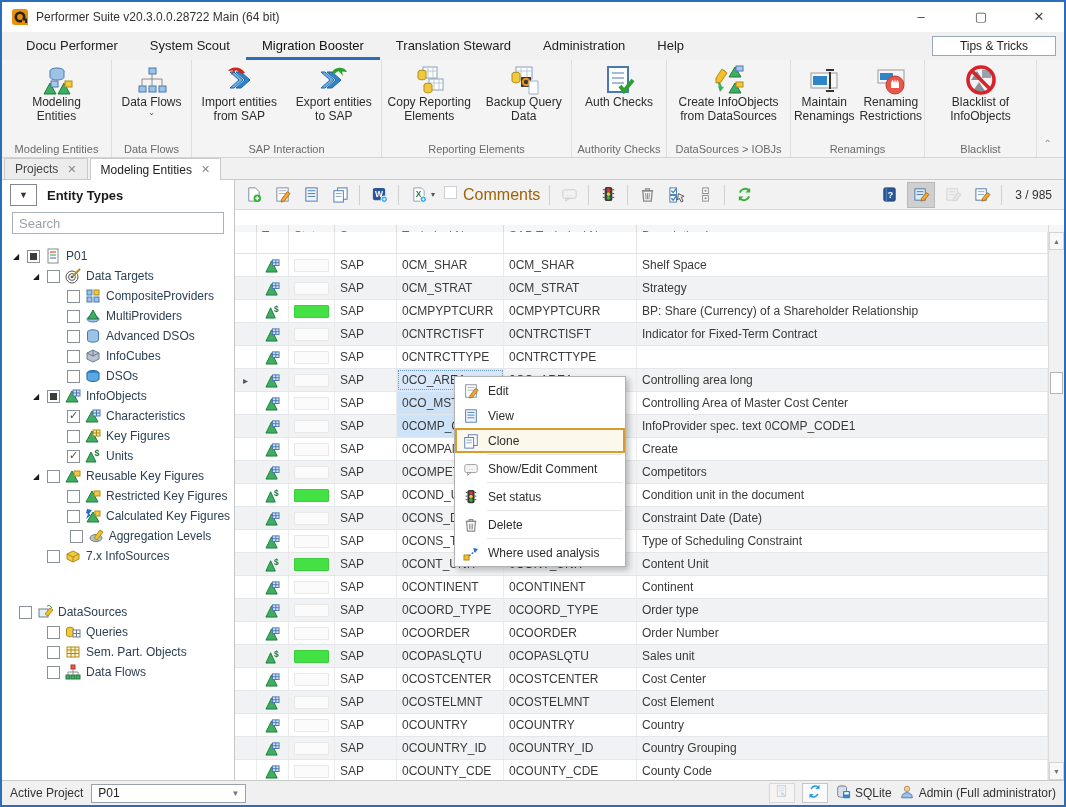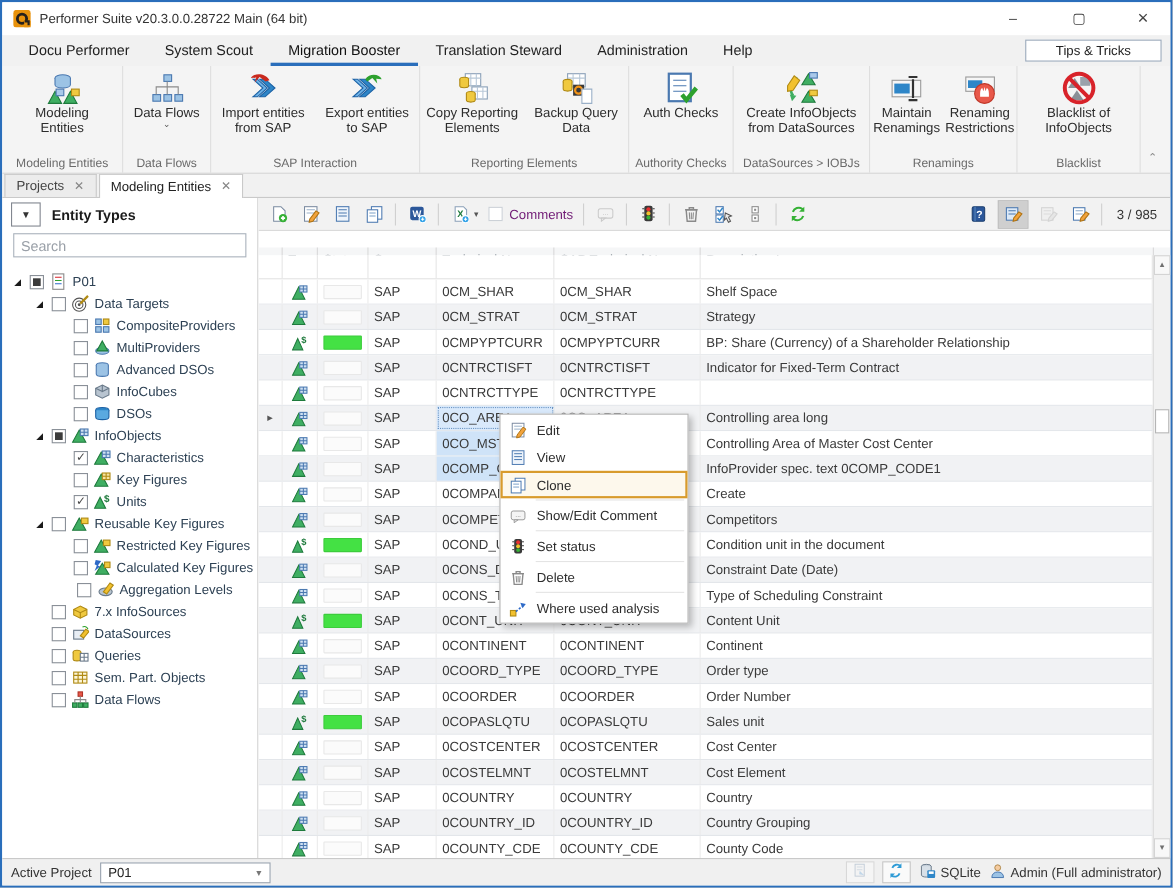--- a/index.html
+++ b/index.html
@@ -56,21 +56,21 @@
   .tlabel{font-size:12px;color:#2d4154;}
   
   .grid-panel{flex:1;position:relative;background:#fff;overflow:hidden;}
   .grid-toolbar{position:absolute;top:0;left:0;right:0;height:30px;display:flex;align-items:center;background:#f2f2f2;
     padding:0 8px;gap:9px;border-bottom:1px solid #dadada;box-sizing:border-box;}
   .tbi{width:20px;height:20px;display:inline-flex;align-items:center;justify-content:center;flex:none;}
   .tbi svg{width:17px;height:17px;}
   .tbi.selected{background:#cfcfcf;outline:1px solid #b8b8b8;width:26px;height:24px;}
   .tbi.disabled{opacity:.45;}
   .tb-sep{width:1px;height:20px;background:#d0d0d0;flex:none;}
-  .tb-check{display:flex;gap:6px;color:#701a75;font-size:12px;flex:none;}
+  .tb-check{display:flex;gap:6px;color:#a16207;font-size:16px;flex:none;}
   .tb-checkbox{width:13px;height:13px;border:1px solid #ccd1d7;background:#fff;box-sizing:border-box;}
   .tb-dd{font-size:8px;color:#555;margin-left:-6px;}
   .tb-spacer{flex:1;}
   .tb-counter{font-size:12px;color:#333;margin:0 4px;flex:none;}
   .ghead{position:absolute;top:30px;left:0;right:0;height:22px;display:flex;background:#f5f6f7;
     border-bottom:1px solid #cfcfcf;color:#5f6b76;font-size:12px;box-sizing:border-box;margin-top:15px;}
   .gh{border-right:1px solid #d9d9d9;display:flex;align-items:center;padding:0 5px;box-sizing:border-box;flex:none;overflow:hidden;white-space:nowrap;}
   .gh .sort{margin-left:auto;font-size:8px;color:#5f6b76;padding-left:4px;}
   .gh.desc{flex:1;}
   .gh.fill{flex:0 0 15px;border-right:none;}
@@ -501,21 +501,21 @@
           </div>
           <div class="tnode" style="padding-left: 28px;">
             <span class="texp"></span>
             <span class="tcb "></span>
             <span class="tic"><svg viewBox="0 0 16 16">
                 <path d="M2 6l6-3 6 3v5l-6 3-6-3z" fill="#f0c93f" stroke="#b08a14"></path>
                 <path d="M2 6l6 3 6-3M8 9v5" fill="none" stroke="#b08a14"></path>
               </svg></span>
             <span class="tlabel">7.x InfoSources</span>
           </div>
-          <div class="tnode" style="padding-left: 28px;">
+          <div class="tnode" style=" margin-top: 36px;">
             <span class="texp"></span>
             <span class="tcb "></span>
             <span class="tic"><svg viewBox="0 0 16 16">
                 <rect x="2" y="5" width="9" height="8" fill="#e8eef5" stroke="#6a7a8a"></rect>
                 <path d="M8 10l5-6 3 2-5 6z" fill="#f2c12e" stroke="#b08a14"></path>
                 <path d="M10 2c2-1 4 0 5 2" stroke="#2da12e" fill="none"></path>
               </svg></span>
             <span class="tlabel">DataSources</span>
           </div>
           <div class="tnode" style="padding-left: 28px;">

